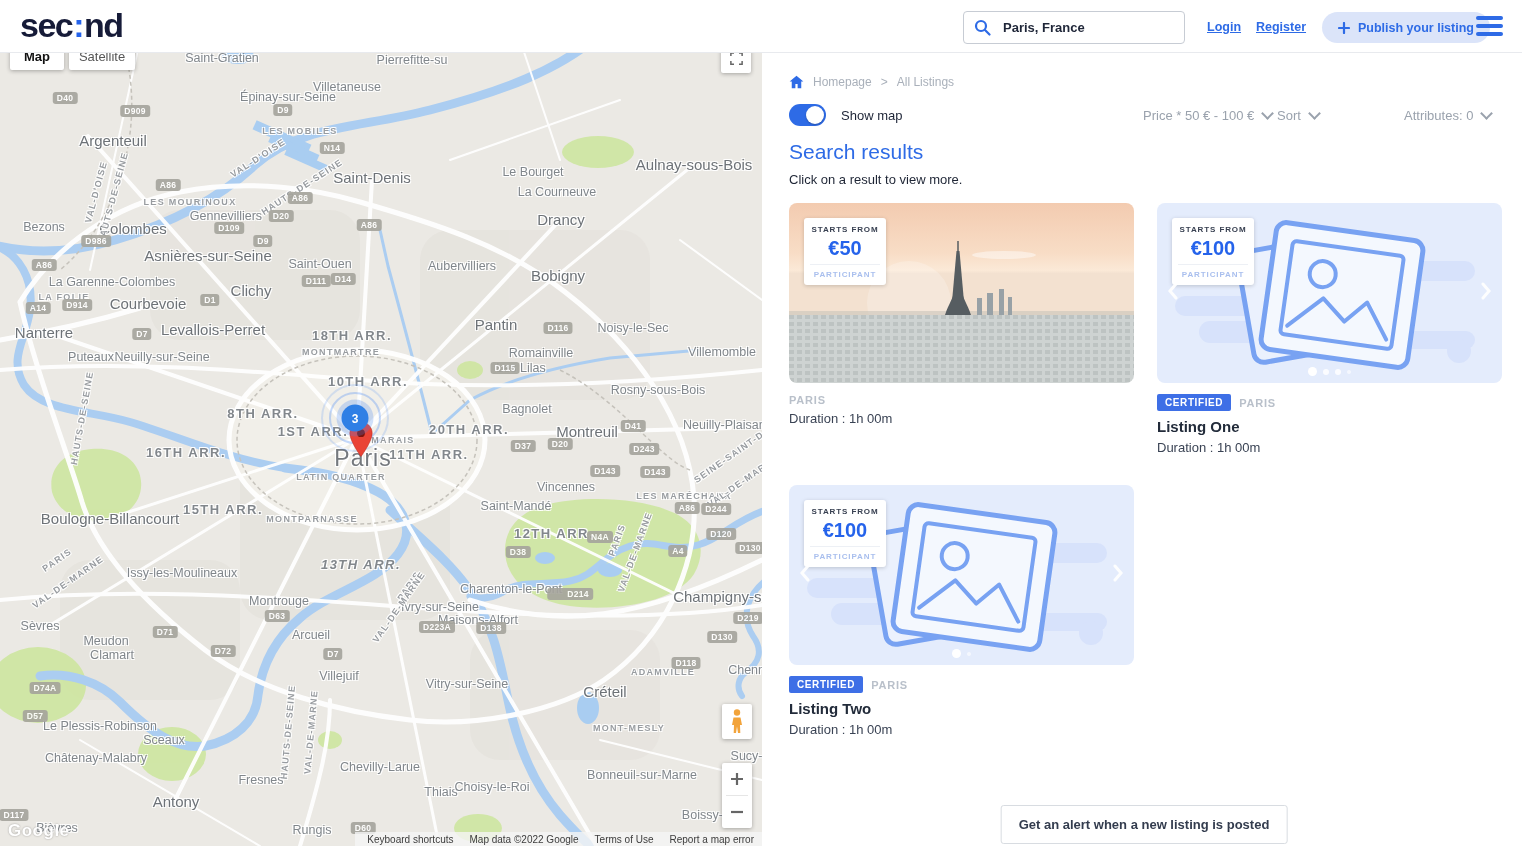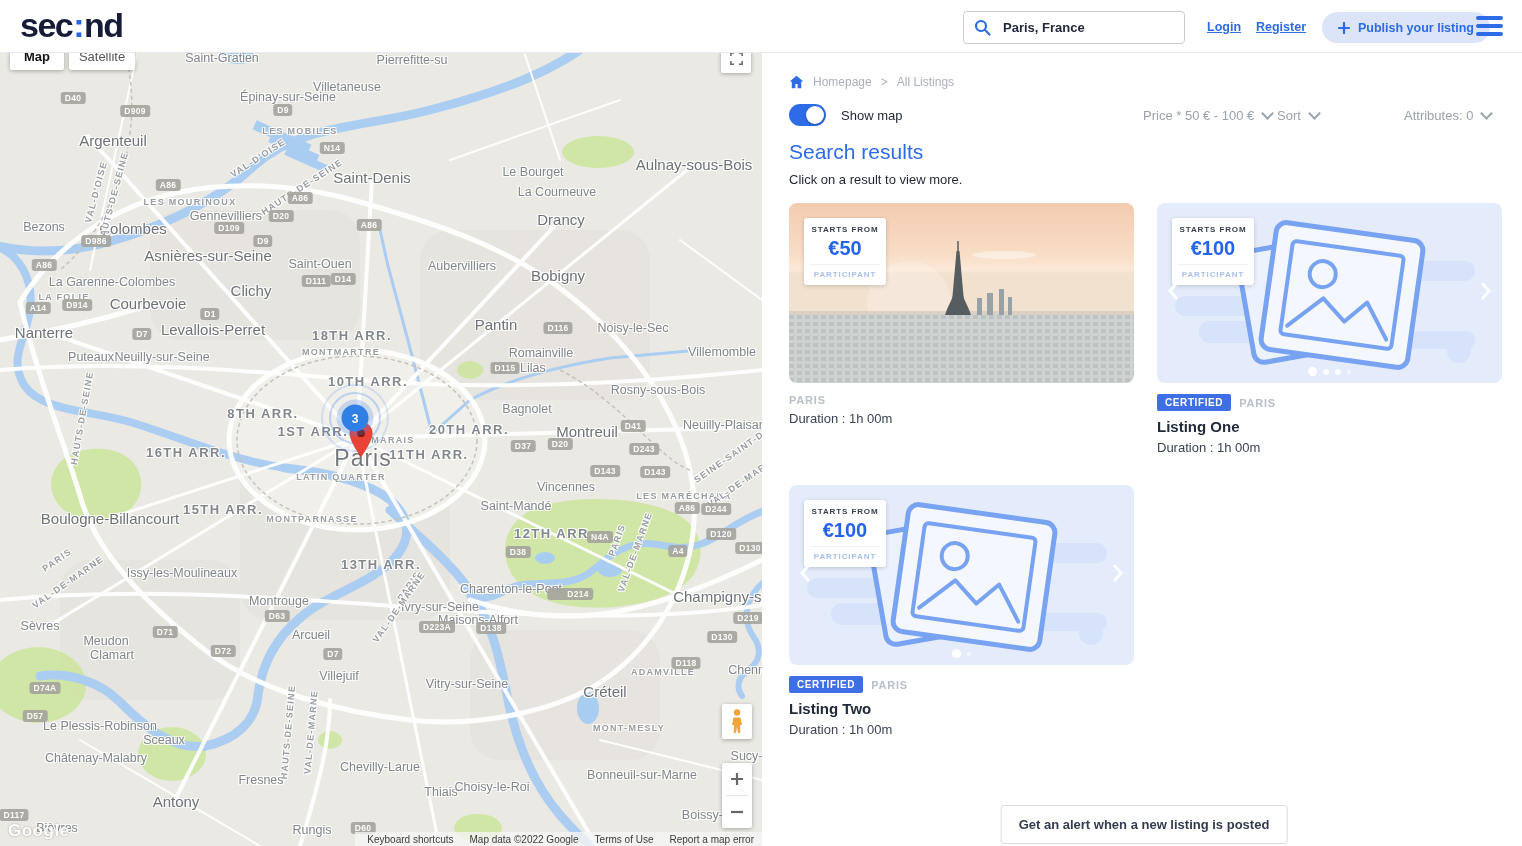--- a/index.html
+++ b/index.html
@@ -220,21 +220,21 @@
       <div class="ml city" style="left: 527px; top: 369px; transform: translate(-50%, -50%);">Bagnolet</div>
       <div class="ml town" style="left: 587px; top: 391px; transform: translate(-50%, -50%);">Montreuil</div>
       <div class="ml city" style="left: 731px; top: 385px; transform: translate(-50%, -50%);">Neuilly-Plaisance</div>
       <div class="ml sc" style="left: 341px; top: 437px; transform: translate(-50%, -50%);">LATIN QUARTER</div>
       <div class="ml arr" style="left: 223px; top: 469px; transform: translate(-50%, -50%);">15TH ARR.</div>
       <div class="ml sc" style="left: 312px; top: 479px; transform: translate(-50%, -50%);">MONTPARNASSE</div>
       <div class="ml city" style="left: 566px; top: 447px; transform: translate(-50%, -50%);">Vincennes</div>
       <div class="ml city" style="left: 516px; top: 466px; transform: translate(-50%, -50%);">Saint-Mandé</div>
       <div class="ml sc" style="left: 684px; top: 456px; transform: translate(-50%, -50%);">LES MARÉCHAUX</div>
       <div class="ml arr" style="left: 554px; top: 493px; transform: translate(-50%, -50%);">12TH ARR.</div>
-      <div class="ml arr" style="left: 381px; top: 524px; transform: translate(-50%, -50%);">13TH ARR.</div>
+      <div class="ml arr" style="left: 361px; top: 524px; transform: translate(-50%, -50%); font-style: italic;">13TH ARR.</div>
       <div class="ml town" style="left: 110px; top: 478px; transform: translate(-50%, -50%);">Boulogne-Billancourt</div>
       <div class="ml city" style="left: 182px; top: 533px; transform: translate(-50%, -50%);">Issy-les-Moulineaux</div>
       <div class="ml city" style="left: 279px; top: 561px; transform: translate(-50%, -50%);">Montrouge</div>
       <div class="ml city" style="left: 511px; top: 549px; transform: translate(-50%, -50%);">Charenton-le-Pont</div>
       <div class="ml city" style="left: 440px; top: 567px; transform: translate(-50%, -50%);">Ivry-sur-Seine</div>
       <div class="ml town" style="left: 724px; top: 556px; transform: translate(-50%, -50%);">Champigny-sur</div>
       <div class="ml city" style="left: 40px; top: 586px; transform: translate(-50%, -50%);">Sèvres</div>
       <div class="ml city" style="left: 106px; top: 601px; transform: translate(-50%, -50%);">Meudon</div>
       <div class="ml city" style="left: 311px; top: 595px; transform: translate(-50%, -50%);">Arcueil</div>
       <div class="ml city" style="left: 478px; top: 580px; transform: translate(-50%, -50%);">Maisons-Alfort</div>
@@ -266,33 +266,33 @@
       <div class="ml sc" style="left: 729px; top: 417px; transform: translate(-50%, -50%) rotate(-35deg);">SEINE-SAINT-D</div>
       <div class="ml sc" style="left: 743px; top: 441px; transform: translate(-50%, -50%) rotate(-35deg);">VAL-DE-MARNE</div>
       <div class="ml sc" style="left: 617px; top: 500px; transform: translate(-50%, -50%) rotate(-70deg);">PARIS</div>
       <div class="ml sc" style="left: 635px; top: 512px; transform: translate(-50%, -50%) rotate(-70deg);">VAL-DE-MARNE</div>
       <div class="ml sc" style="left: 409px; top: 546px; transform: translate(-50%, -50%) rotate(-55deg);">PARIS</div>
       <div class="ml sc" style="left: 399px; top: 567px; transform: translate(-50%, -50%) rotate(-55deg);">VAL-DE-MARNE</div>
       <div class="ml sc" style="left: 57px; top: 520px; transform: translate(-50%, -50%) rotate(-35deg);">PARIS</div>
       <div class="ml sc" style="left: 68px; top: 542px; transform: translate(-50%, -50%) rotate(-35deg);">VAL-DE-MARNE</div>
       <div class="ml sc" style="left: 288px; top: 692px; transform: translate(-50%, -50%) rotate(-85deg);">HAUTS-DE-SEINE</div>
       <div class="ml sc" style="left: 311px; top: 692px; transform: translate(-50%, -50%) rotate(-85deg);">VAL-DE-MARNE</div>
-      <div class="mb" style="left: 73px; top: 58px;">D40</div>
+      <div class="mb" style="left: 65px; top: 58px;">D40</div>
       <div class="mb" style="left: 135px; top: 71px;">D909</div>
       <div class="mb" style="left: 283px; top: 70px;">D9</div>
       <div class="mb" style="left: 332px; top: 108px;">N14</div>
       <div class="mb" style="left: 168px; top: 145px;">A86</div>
       <div class="mb" style="left: 300px; top: 158px;">A86</div>
       <div class="mb" style="left: 369px; top: 185px;">A86</div>
       <div class="mb" style="left: 281px; top: 176px;">D20</div>
       <div class="mb" style="left: 229px; top: 188px;">D109</div>
       <div class="mb" style="left: 263px; top: 201px;">D9</div>
       <div class="mb" style="left: 96px; top: 201px;">D986</div>
       <div class="mb" style="left: 44px; top: 225px;">A86</div>
-      <div class="mb" style="left: 210px; top: 274px;">D1</div>
+      <div class="mb" style="left: 210px; top: 260px;">D1</div>
       <div class="mb" style="left: 38px; top: 268px;">A14</div>
       <div class="mb" style="left: 77px; top: 265px;">D914</div>
       <div class="mb" style="left: 142px; top: 294px;">D7</div>
       <div class="mb" style="left: 316px; top: 241px;">D111</div>
       <div class="mb" style="left: 343px; top: 239px;">D14</div>
       <div class="mb" style="left: 558px; top: 288px;">D116</div>
       <div class="mb" style="left: 505px; top: 328px;">D115</div>
       <div class="mb" style="left: 523px; top: 406px;">D37</div>
       <div class="mb" style="left: 560px; top: 404px;">D20</div>
       <div class="mb" style="left: 633px; top: 386px;">D41</div>

